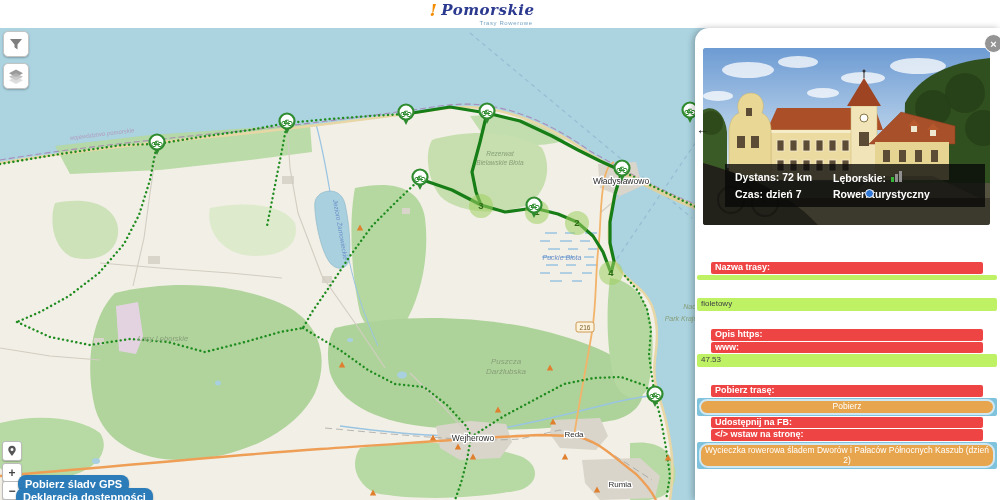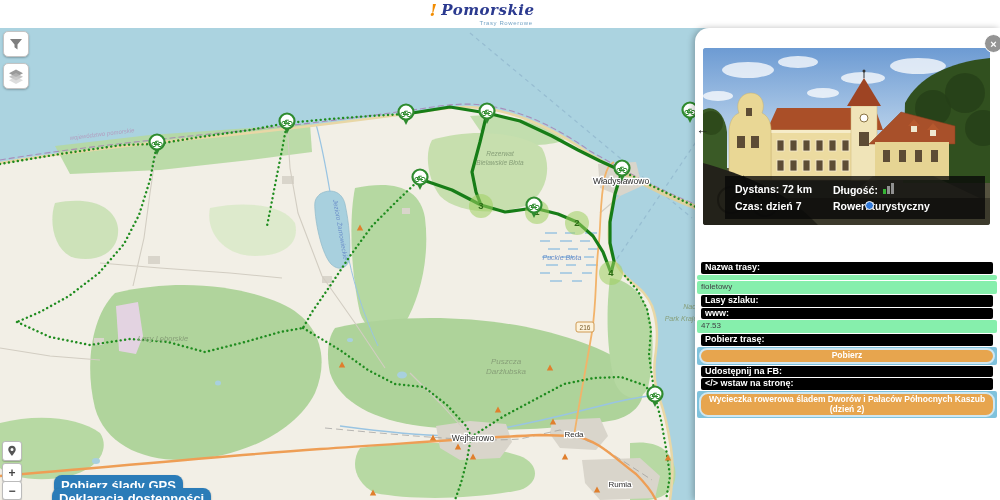--- a/index.html
+++ b/index.html
@@ -24,48 +24,48 @@
   
   .sq{position:absolute;width:24px;height:24px;background:#fff;border:1px solid #c4c4c4;border-radius:5px;
       box-shadow:0 1px 2px rgba(0,0,0,.25);display:flex;align-items:center;justify-content:center;z-index:6;cursor:pointer;}
   .btn-filter{left:3px;top:31px;}
   .btn-layers{left:3px;top:63px;}
   .mini{position:absolute;background:#fff;border:1px solid #bbb;border-radius:3px;z-index:6;display:flex;align-items:center;justify-content:center;
         font-weight:bold;color:#444;cursor:pointer;box-shadow:0 1px 1px rgba(0,0,0,.2);}
   .btn-locate{left:2px;top:441px;width:18px;height:18px;}
   .btn-zin{left:2px;top:463px;width:18px;height:17px;font-size:12px;}
   .btn-zout{left:2px;top:481px;width:18px;height:17px;font-size:12px;}
-  .pill{position:absolute;background:#2b7cb8;color:#fff;font-size:13px;font-weight:bold;padding:3px 7px;border-radius:8px;
-        z-index:6;box-shadow:0 1px 2px rgba(0,0,0,.35);cursor:pointer;white-space:nowrap;margin-left:36px;}
+  .pill{position:absolute;background:#2b7cb8;color:#fff;font-size:11px;font-weight:bold;padding:3px 7px;border-radius:8px;
+        z-index:6;box-shadow:0 1px 2px rgba(0,0,0,.35);cursor:pointer;white-space:nowrap;}
   .pill-gps{left:18px;top:475px;}
   .pill-acc{left:16px;top:488px;}
   
   .panel{position:absolute;left:695px;top:28px;width:305px;height:472px;background:#fff;z-index:10;
          border-radius:14px 0 0 0;box-shadow:-2px 0 6px rgba(0,0,0,.25);overflow:hidden;}
   .photo{position:absolute;left:8px;top:20px;width:287px;height:177px;border-radius:3px;overflow:hidden;background:#7ba5d2;}
   .prev{position:absolute;left:1px;top:94px;font-size:13px;font-weight:bold;color:#222;cursor:pointer;z-index:12;}
   .closebtn{position:absolute;left:984px;top:34px;width:17px;height:17px;border-radius:50%;background:#949494;color:#fff;
             font-size:11px;font-weight:bold;display:flex;align-items:center;justify-content:center;z-index:12;cursor:pointer;border:1px solid #fff;}
-  .cap{position:absolute;left:22px;right:5px;bottom:6px;background:rgba(8,8,8,.78);color:#fff;padding:7px 10px;
+  .cap{position:absolute;left:22px;right:5px;bottom:18px;background:rgba(8,8,8,.78);color:#fff;padding:7px 10px;
        display:grid;grid-template-columns:92px auto;row-gap:4px;column-gap:6px;font-size:10.5px;font-weight:bold;}
   .bars{display:inline-flex;align-items:flex-end;gap:1px;margin-left:5px;}
   .bars i{display:inline-block;width:3px;}
   .bars .b1{height:5px;background:#35b435;}
   .bars .b2{height:8px;background:#909090;}
   .bars .b3{height:11px;background:#909090;}
   .bluedot{position:absolute;left:140px;top:25px;width:7px;height:7px;border-radius:50%;background:#2f78d8;border:1.5px solid #fff;
            box-shadow:0 0 2px rgba(0,0,0,.4);}
   
   .rows{position:absolute;left:2px;right:3px;top:233px;}
-  .row-label{background:#000000;color:#fff;font-weight:bold;font-size:9px;line-height:1.1;padding:1px 4px;margin:1px 4px;border-radius:2px;}
-  .row-value{background:#86efac;color:#3f4144;font-size:8px;line-height:1.35;padding:1px 4px;border-radius:2px;min-height:10px;margin-bottom:1px;}
+  .row-label{background:#ef4444;color:#fff;font-weight:bold;font-size:9px;line-height:1.1;padding:1px 4px;margin:1px 14px;border-radius:2px;}
+  .row-value{background:#bef264;color:#3f4144;font-size:8px;line-height:1.35;padding:1px 4px;border-radius:2px;min-height:10px;margin-bottom:18px;}
   .row-value.empty{min-height:3px;padding:1px 4px;}
   .row-value a{color:#2f7fc0;text-decoration:underline;word-break:break-all;}
   .btn-row{background:#7fc2dc;border-radius:2px;padding:1px 2px;margin-bottom:1px;}
-  .orange{display:block;width:100%;background:#e7a54e;border:2px solid #cfe7f2;border-radius:9px;color:#fff;font-weight:bold;
+  .orange{display:block;width:100%;background:#e7a54e;border:2px solid #cfe7f2;border-radius:9px;color:#fff;font-weight:normal;
           font-size:8.5px;line-height:1.1;padding:1px 2px;cursor:pointer;font-family:"Liberation Sans",sans-serif;}
 </style>
 </head>
 <body>
 
 <div class="topbar">
   <div class="logo">
     <span class="logo-excl">!</span>
     <span class="logo-text">Pomorskie</span>
     <div class="logo-sub">Trasy Rowerowe</div>
@@ -333,39 +333,39 @@
       <path d="M0,177 L0,115 C35,125 80,140 115,177 Z" fill="#23221a"></path>
       <g stroke="#15140f" stroke-width="2" fill="none" opacity=".7">
         <circle cx="28" cy="152" r="13"></circle>
           <circle cx="62" cy="155" r="13"></circle>
         <path d="M28,152 L45,138 L62,155 M45,138 L40,128"></path>
       </g>
     </svg>
     <div class="cap">
       <span>Dystans: 72 km</span>
       <span>
-        <span>Długość:</span><span class="bars">
+        <span>Lęborskie:</span><span class="bars">
             <i class="b1"></i>
             <i class="b2"></i>
             <i class="b3"></i>
           </span>
       </span>
       <span>Czas: dzień 7</span>
       <span>Rower: turystyczny</span>
       <span class="bluedot"></span>
     </div>
   </div>
 
   <div class="rows">
     <div class="row-label">Nazwa trasy:</div>
     <div class="row-value empty"></div>
 
     <div class="row-value">fioletowy</div>
 
-    <div class="row-label">Lasy szlaku:</div>
+    <div class="row-label">Opis https:</div>
 
     <div class="row-label">www:</div>
 
     <div class="row-value">47.53</div>
 
     <div class="row-label">Pobierz trasę:</div>
     <div class="btn-row">
         <button class="orange">Pobierz</button>
       </div>
 

